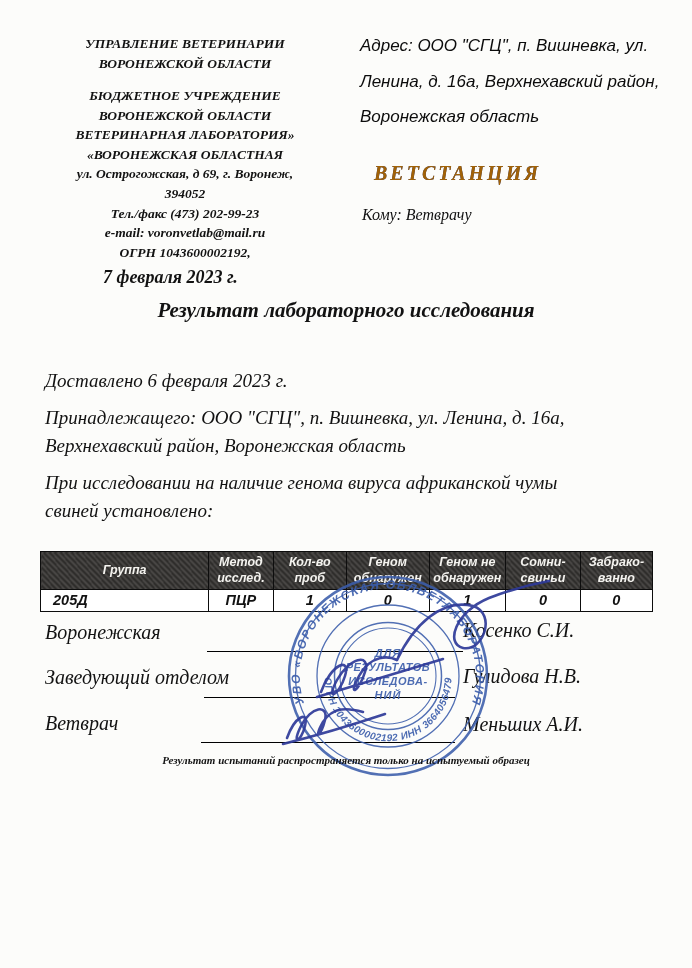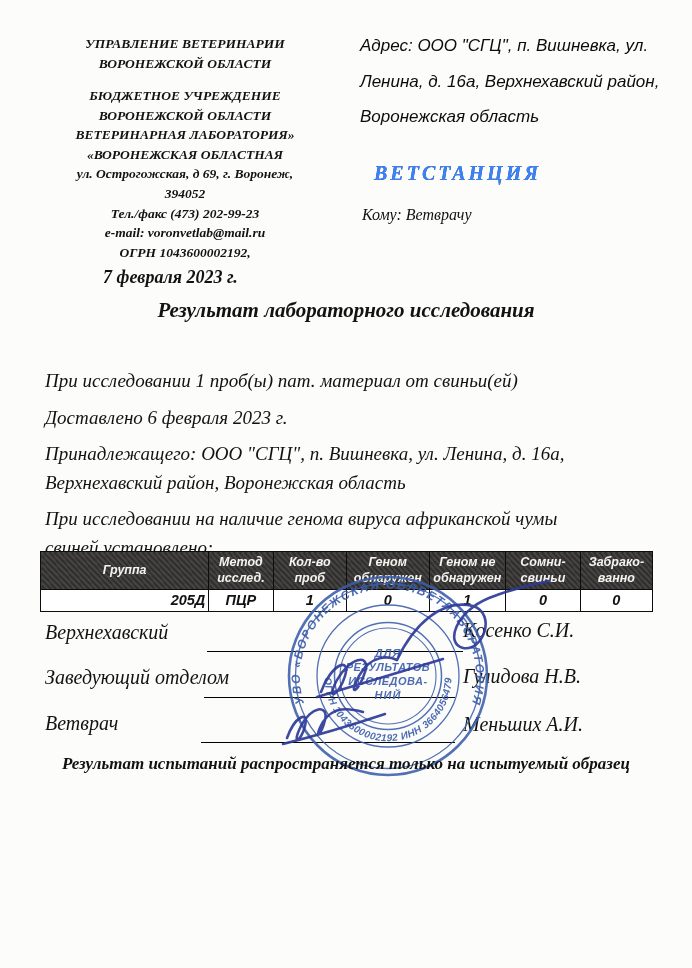--- a/index.html
+++ b/index.html
@@ -17,21 +17,21 @@
   }
   .lh-gap { height:13px; }
   
   .lh-right { position:absolute; top:28px; left:360px; width:308px; }
   .addr {
     font-family:"Liberation Sans", sans-serif; font-size:17px;
     line-height:2.1; color:#0c0c0c;
   }
   .vetstation {
     margin:27px 0 0 14px; font-size:20px; font-weight:700;
-    letter-spacing:3px; color:#3b82f6;
+    letter-spacing:3px; color:#a16207;
     text-shadow:0 0 .6px #1c2d7a;
   }
   .to-whom { margin:21px 0 0 2px; font-size:16px; }
   
   .date-line { position:absolute; top:243px; left:103px; font-size:18px; font-weight:700;margin-top:24px; }
   .doc-title {
     position:absolute; top:294px; left:0; width:100%;
     text-align:center; font-size:21px; font-weight:700; line-height:1.6;
   }
   
@@ -48,31 +48,31 @@
     background-color:#343230;
     background-image:repeating-linear-gradient(47deg, rgba(255,255,255,.10) 0 2px, rgba(0,0,0,.12) 2px 4px);
     color:#f4f3ef; font-size:12.5px; font-weight:700; line-height:1.3;
     border:1.6px solid #0d0d0d; padding:2px 1px; text-align:center; vertical-align:middle;
     height:34px;
   }
   table.results td {
     border:1.6px solid #0d0d0d; height:22px; text-align:center;
     font-size:14.5px; font-weight:700; padding:0 3px; background:#fff;
   }
-  table.results td.left { text-align:right; padding-left:4px; }
+  table.results td.left { text-align:left; padding-left:12px; }
   
   .sig-area { position:absolute; top:608px; left:45px; width:605px; height:152px; }
   .sig-label { position:absolute; left:0; font-size:20px; white-space:nowrap; }
   .sig-name  { position:absolute; left:418px; font-size:20px; white-space:nowrap; }
   .sig-line  { position:absolute; border-top:1.7px solid #000; height:0; }
   .stamp-overlay { position:absolute; left:100px; top:-44px; width:450px; height:262px; pointer-events:none; }
   
   .footer-note {
     position:absolute; top:754px; left:0; width:100%;
-    text-align:center; font-size:17px; font-weight:700;
+    text-align:center; font-size:11px; font-weight:700;
   }
 </style>
 </head>
 <body>
 
 <div class="page">
 
   <div class="lh-left">
     <div>УПРАВЛЕНИЕ ВЕТЕРИНАРИИ</div>
     <div>ВОРОНЕЖСКОЙ ОБЛАСТИ</div>
@@ -93,21 +93,20 @@
     <div class="to-whom">Кому: Ветврачу</div>
   </div>
 
   <div class="date-line">7 февраля 2023 г.</div>
 
   <div class="doc-title">
     <div>Результат лабораторного исследования</div>
   </div>
 
   <div class="body-text">
-    <p>При исследовании 1 проб(ы) пат. материал от свиньи(ей)</p>
     <p>Доставлено 6 февраля 2023 г.</p>
     <p>Принадлежащего: ООО "СГЦ", п. Вишневка, ул. Ленина, д. 16а, Верхнехавский район, Воронежская область</p>
     <p class="narrow">При исследовании на наличие генома вируса африканской чумы свиней установлено:</p>
   </div>
 
   <table class="results">
     <colgroup>
       <col style="width:27.5%">
         <col style="width:10.5%">
         <col style="width:12%">
@@ -134,21 +133,21 @@
         <td>1</td>
         <td>0</td>
         <td>1</td>
         <td>0</td>
         <td>0</td>
       </tr>
     </tbody>
   </table>
 
   <div class="sig-area">
-    <div class="sig-label" style="top:13px">Верхнехавский</div>
+    <div class="sig-label" style="top:13px">Воронежская</div>
     <div class="sig-name" style="top:11px">Косенко С.И.</div>
     <div class="sig-line" style="left:162px; top:43px; width:256px"></div>
 
     <div class="sig-label" style="top:58px">Заведующий отделом</div>
     <div class="sig-name" style="top:57px">Гулидова Н.В.</div>
     <div class="sig-line" style="left:159px; top:89px; width:251px"></div>
 
     <div class="sig-label" style="top:104px">Ветврач</div>
     <div class="sig-name" style="top:105px">Меньших А.И.</div>
     <div class="sig-line" style="left:156px; top:134px; width:254px"></div>

